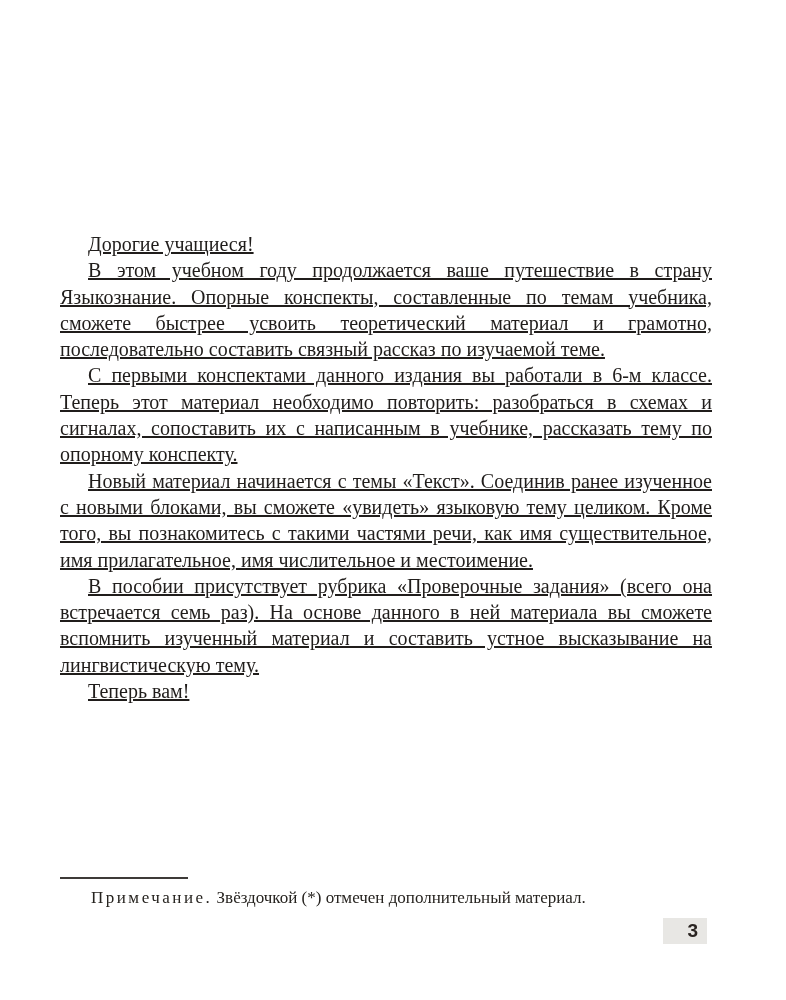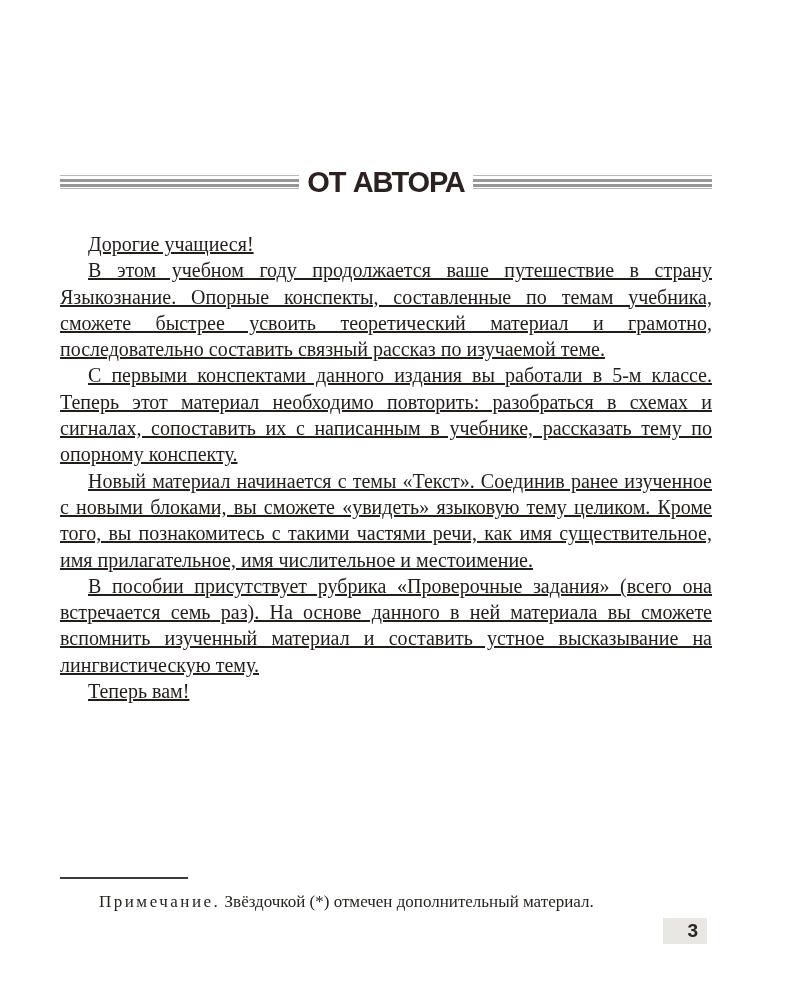--- a/index.html
+++ b/index.html
@@ -74,21 +74,21 @@
     left: 60px;
     right: 74px;
   }
   .footnote-rule {
     width: 128px;
     height: 2px;
     background: #3d3a38;
     margin-bottom: 8px;
   }
   .footnote p {
-    margin: 12px;
+    margin: 4px;
     font-size: 17px;
     line-height: 22px;
     text-indent: 27px;
     color: #26231f;
   }
   .footnote-label {
     letter-spacing: 2.5px;
   }
 
   
@@ -108,30 +108,25 @@
     font-weight: 700;
     font-size: 19px;
     color: #2a2421;
   }
 </style>
 </head>
 <body>
 
 <div class="page">
 
-  <div class="heading-row">
-    <div class="heading-rule"></div>
-    <h1 class="chapter-title">ОТ АВТОРА</h1>
-    <div class="heading-rule"></div>
-  </div>
 
   <div class="body-text">
     <p>Дорогие учащиеся!</p>
     <p>В этом учебном году продолжается ваше путешествие в страну Языкознание. Опорные конспекты, составленные по темам учебника, сможете быстрее усвоить теоретический материал и грамотно, последовательно составить связный рассказ по изучаемой теме.</p>
-    <p>С первыми конспектами данного издания вы работали в 5-м классе. Теперь этот материал необходимо повторить: разобраться в схемах и сигналах, сопоставить их с написанным в учебнике, рассказать тему по опорному конспекту.</p>
+    <p>С первыми конспектами данного издания вы работали в 6-м классе. Теперь этот материал необходимо повторить: разобраться в схемах и сигналах, сопоставить их с написанным в учебнике, рассказать тему по опорному конспекту.</p>
     <p>Новый материал начинается с темы «Текст». Соединив ранее изученное с новыми блоками, вы сможете «увидеть» языковую тему целиком. Кроме того, вы познакомитесь с такими частями речи, как имя существительное, имя прилагательное, имя числительное и местоимение.</p>
     <p>В пособии присутствует рубрика «Проверочные задания» (всего она встречается семь раз). На основе данного в ней материала вы сможете вспомнить изученный материал и составить устное высказывание на лингвистическую тему.</p>
     <p>Теперь вам!</p>
   </div>
 
   <div class="footnote">
     <div class="footnote-rule"></div>
     <p><span class="footnote-label">Примечание.</span><span> Звёздочкой (*) отмечен дополнительный материал.</span></p>
   </div>
 

